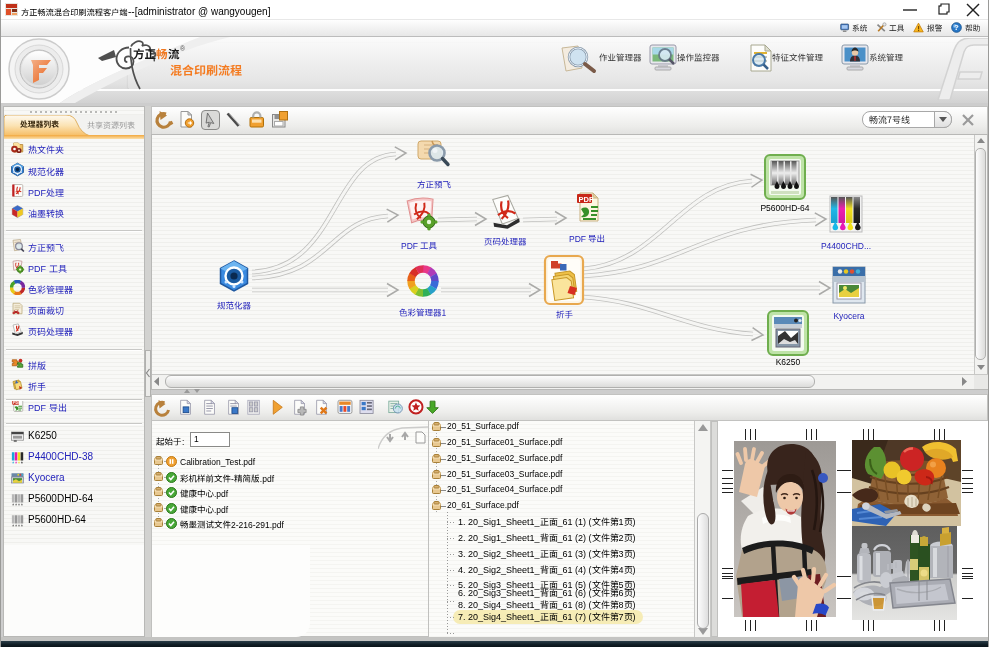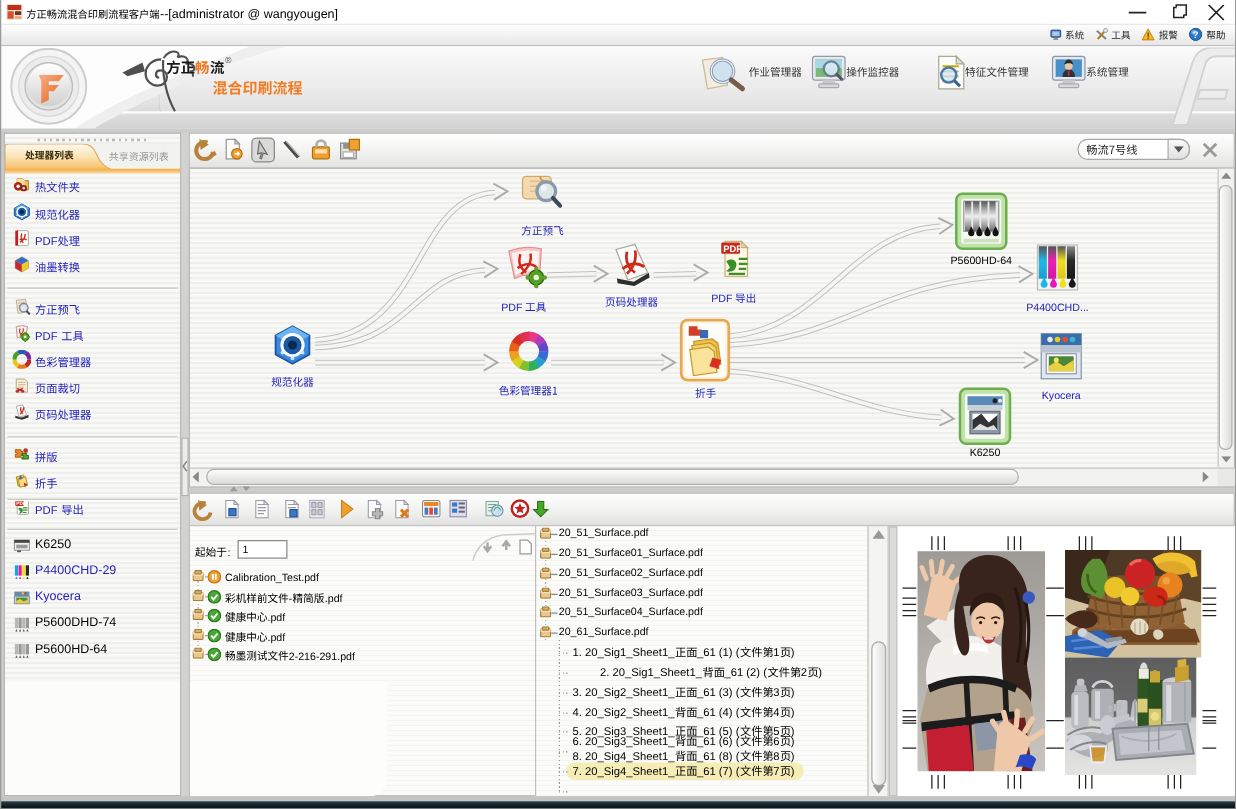--- a/index.html
+++ b/index.html
@@ -546,42 +546,42 @@
 <svg class="ab" style="left:10px;top:450px" width="15" height="15" viewBox="0 0 20 20">
     <rect x="2.5" y="3" width="3.4" height="11" fill="#18a8d8"></rect>
     <rect x="6.4" y="3" width="3.4" height="11" fill="#e818a8"></rect>
 <rect x="10.3" y="3" width="3.4" height="11" fill="#f0e018"></rect>
     <rect x="14.2" y="3" width="3.4" height="11" fill="#282828"></rect>
 <path d="M4.2 15 l1.2 2.5 l-2.4 0 Z" fill="#18a8d8"></path>
     <path d="M8.1 15 l1.2 2.5 l-2.4 0 Z" fill="#e818a8"></path>
 <path d="M12 15 l1.2 2.5 l-2.4 0 Z" fill="#f0e018"></path>
     <path d="M15.9 15 l1.2 2.5 l-2.4 0 Z" fill="#282828"></path>
   </svg>
-<div class="ab" style="left:28px;top:451px;font-size:10px;color:#2222bb;font-weight:normal;white-space:nowrap;">P4400CHD-29</div>
+<div class="ab" style="left:28px;top:451px;font-size:10px;color:#2222bb;font-weight:normal;white-space:nowrap;">P4400CHD-38</div>
 <svg class="ab" style="left:10px;top:471px" width="15" height="15" viewBox="0 0 20 20">
     <rect x="2" y="3" width="16" height="5" fill="#6a88a8"></rect>
 <circle cx="11" cy="5" r="1.2" fill="#e8d020"></circle>
     <circle cx="14" cy="5" r="1.2" fill="#d04040"></circle>
     <circle cx="16.5" cy="5" r="1.2" fill="#40a8d0"></circle>
 <rect x="2" y="8" width="16" height="8" fill="#c8d0d8" stroke="#889"></rect>
 <rect x="4" y="9.5" width="12" height="6" fill="#509038"></rect>
 <path d="M4 13 l4 -2 l4 2.5 l4 -2 v4 H4 Z" fill="#e8d040"></path>
   </svg>
 <div class="ab" style="left:28px;top:472px;font-size:10px;color:#2222bb;font-weight:normal;white-space:nowrap;">Kyocera</div>
 <svg class="ab" style="left:10px;top:492px" width="15" height="15" viewBox="0 0 20 20">
     <rect x="2.5" y="3" width="3.4" height="11" fill="#b8b8b8"></rect>
     <rect x="6.4" y="3" width="3.4" height="11" fill="#989898"></rect>
 <rect x="10.3" y="3" width="3.4" height="11" fill="#b8b8b8"></rect>
     <rect x="14.2" y="3" width="3.4" height="11" fill="#989898"></rect>
 <path d="M4.2 15 l1.2 2.5 l-2.4 0 Z" fill="#555"></path>
     <path d="M8.1 15 l1.2 2.5 l-2.4 0 Z" fill="#555"></path>
 <path d="M12 15 l1.2 2.5 l-2.4 0 Z" fill="#555"></path>
     <path d="M15.9 15 l1.2 2.5 l-2.4 0 Z" fill="#555"></path>
   </svg>
-<div class="ab" style="left:28px;top:493px;font-size:10px;color:#000;font-weight:normal;white-space:nowrap;">P5600DHD-74</div>
+<div class="ab" style="left:28px;top:493px;font-size:10px;color:#000;font-weight:normal;white-space:nowrap;">P5600DHD-64</div>
 <svg class="ab" style="left:10px;top:513px" width="15" height="15" viewBox="0 0 20 20">
     <rect x="2.5" y="3" width="3.4" height="11" fill="#b8b8b8"></rect>
     <rect x="6.4" y="3" width="3.4" height="11" fill="#989898"></rect>
 <rect x="10.3" y="3" width="3.4" height="11" fill="#b8b8b8"></rect>
     <rect x="14.2" y="3" width="3.4" height="11" fill="#989898"></rect>
 <path d="M4.2 15 l1.2 2.5 l-2.4 0 Z" fill="#555"></path>
     <path d="M8.1 15 l1.2 2.5 l-2.4 0 Z" fill="#555"></path>
 <path d="M12 15 l1.2 2.5 l-2.4 0 Z" fill="#555"></path>
     <path d="M15.9 15 l1.2 2.5 l-2.4 0 Z" fill="#555"></path>
   </svg>
@@ -1178,21 +1178,21 @@
         <use href="#k6587" x="0"></use>
         <use href="#k4ef6" x="1000"></use>
         <use href="#k7b2c" x="2000"></use>
       </g>
     </svg>1<svg class="cj" width="9" height="11" style="vertical-align:-2.9px">
       <g fill="#000" transform="translate(0,8.1) scale(0.00900)">
         <use href="#k9875" x="0"></use>
       </g>
     </svg>)</div>
 <div class="ab" style="left:447px;top:538px;width:7px;height:1px;background:repeating-linear-gradient(90deg,#999 0 1px,transparent 1px 3px)"></div>
-<div class="ab" style="left:480px;top:533px;font-size:9px;color:#000">2. 20_Sig1_Sheet1_<svg class="cj" width="18" height="11" style="vertical-align:-2.9px">
+<div class="ab" style="left:458px;top:533px;font-size:9px;color:#000">2. 20_Sig1_Sheet1_<svg class="cj" width="18" height="11" style="vertical-align:-2.9px">
       <g fill="#000" transform="translate(0,8.1) scale(0.00900)">
         <use href="#k80cc" x="0"></use>
         <use href="#k9762" x="1000"></use>
       </g>
     </svg>_61 (2) (<svg class="cj" width="27" height="11" style="vertical-align:-2.9px">
       <g fill="#000" transform="translate(0,8.1) scale(0.00900)">
         <use href="#k6587" x="0"></use>
         <use href="#k4ef6" x="1000"></use>
         <use href="#k7b2c" x="2000"></use>
       </g>

